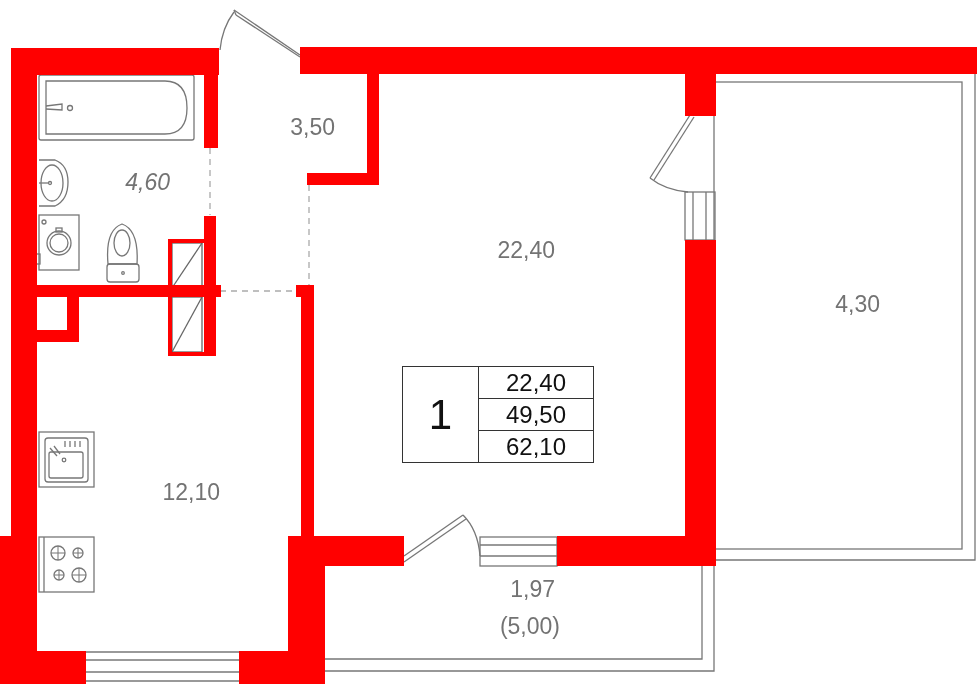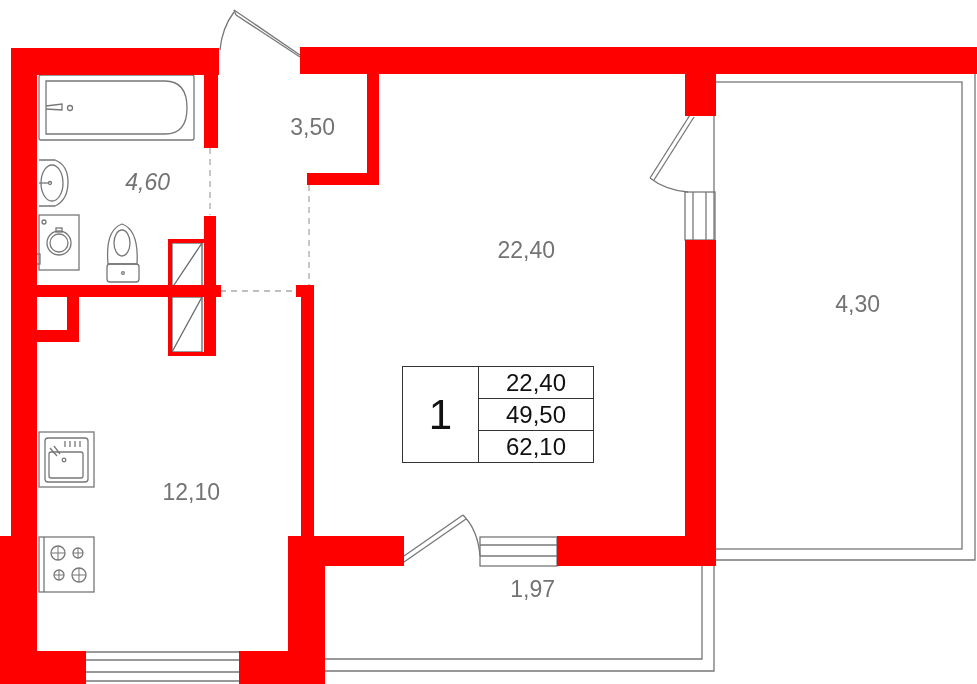--- a/index.html
+++ b/index.html
@@ -165,20 +165,21 @@
   <div class="wall" style="left:168px;top:352px;width:48px;height:4px;"></div>
   <div class="wall" style="left:67px;top:297px;width:12px;height:45px;"></div>
   <div class="wall" style="left:37px;top:330px;width:42px;height:12px;"></div>
 
   <div class="label" style="left:100px;top:168px;width:70px;font-style:italic;">4,60</div>
   <div class="label" style="left:255px;top:113px;width:80px;">3,50</div>
   <div class="label" style="left:465px;top:236px;width:90px;">22,40</div>
   <div class="label" style="left:130px;top:478px;width:90px;">12,10</div>
   <div class="label" style="left:780px;top:290px;width:100px;">4,30</div>
   <div class="label" style="left:465px;top:575px;width:90px;">1,97</div>
+  <div class="label" style="left:460px;top:612px;width:100px;">(5,00)</div>
 
   <div class="summary">
     <div class="num">1</div>
     <div class="vals">
       <div>22,40</div>
       <div>49,50</div>
       <div>62,10</div>
     </div>
   </div>
 </div>

